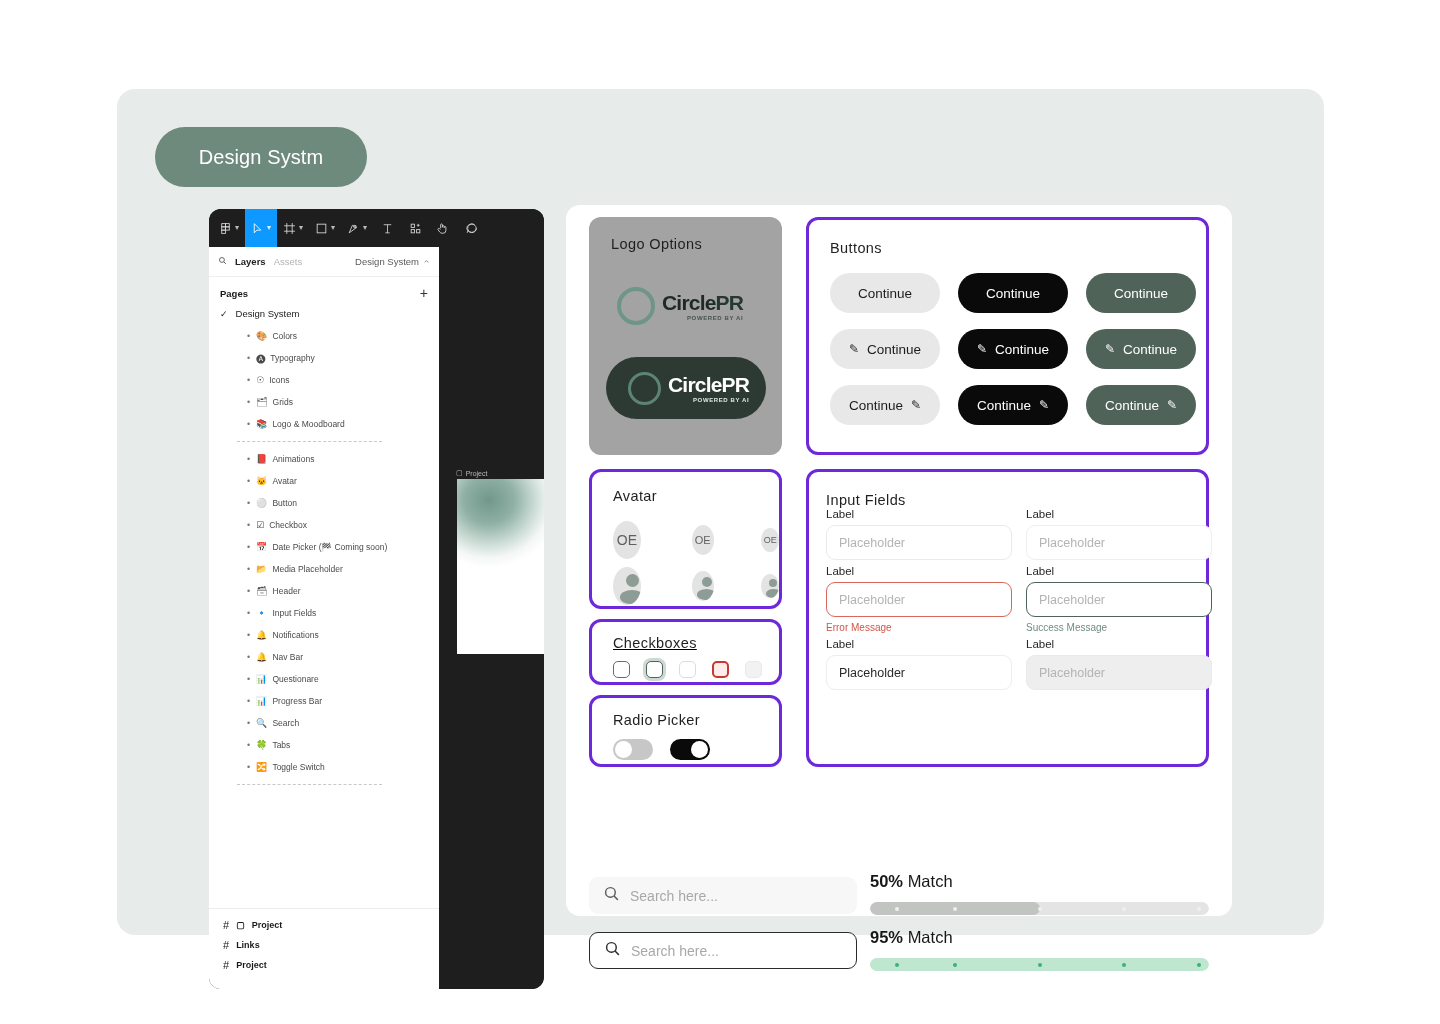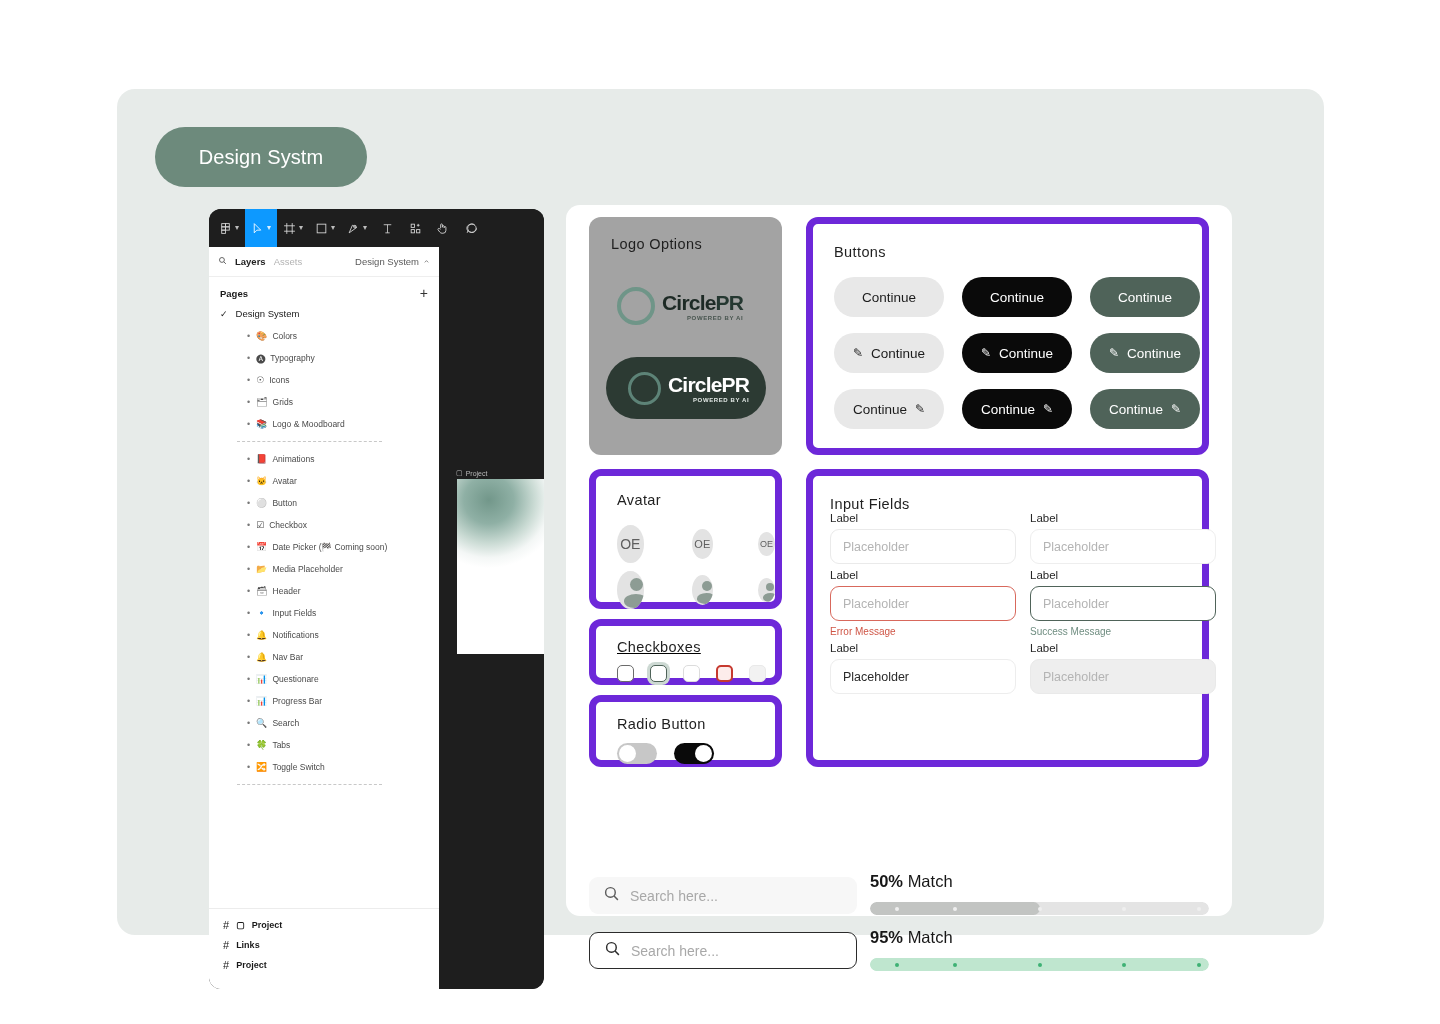--- a/index.html
+++ b/index.html
@@ -154,21 +154,21 @@
   
   .showcase {
     position: absolute;
     left: 449px; top: 116px;
     width: 666px; height: 711px;
     background: #ffffff;
     border-radius: 14px;
   }
   .card {
     background: #ffffff;
-    border: 7px solid #6d28d9;
+    border: 3px solid #6d28d9;
     border-radius: 12px;
   }
   .card-title { font-size: 14.5px; color: #1f1f1f; letter-spacing: .4px; }
 
   
   .logo-card {
     position: absolute; left: 23px; top: 12px;
     width: 193px; height: 238px;
     background: #a3a3a3; border: none;
     border-radius: 12px;
@@ -705,21 +705,21 @@
       <div class="cb-row">
         <div class="cb default"></div>
         <div class="cb focused"></div>
         <div class="cb inactive"></div>
         <div class="cb error"></div>
         <div class="cb disabled"></div>
       </div>
     </div>
 
     <div class="card radio-card">
-      <div class="card-title">Radio Button</div>
+      <div class="card-title">Radio Picker</div>
       <div class="toggle-row">
         <div class="toggle off">
           <span class="knob"></span>
         </div>
         <div class="toggle on">
           <span class="knob"></span>
         </div>
       </div>
     </div>
 

